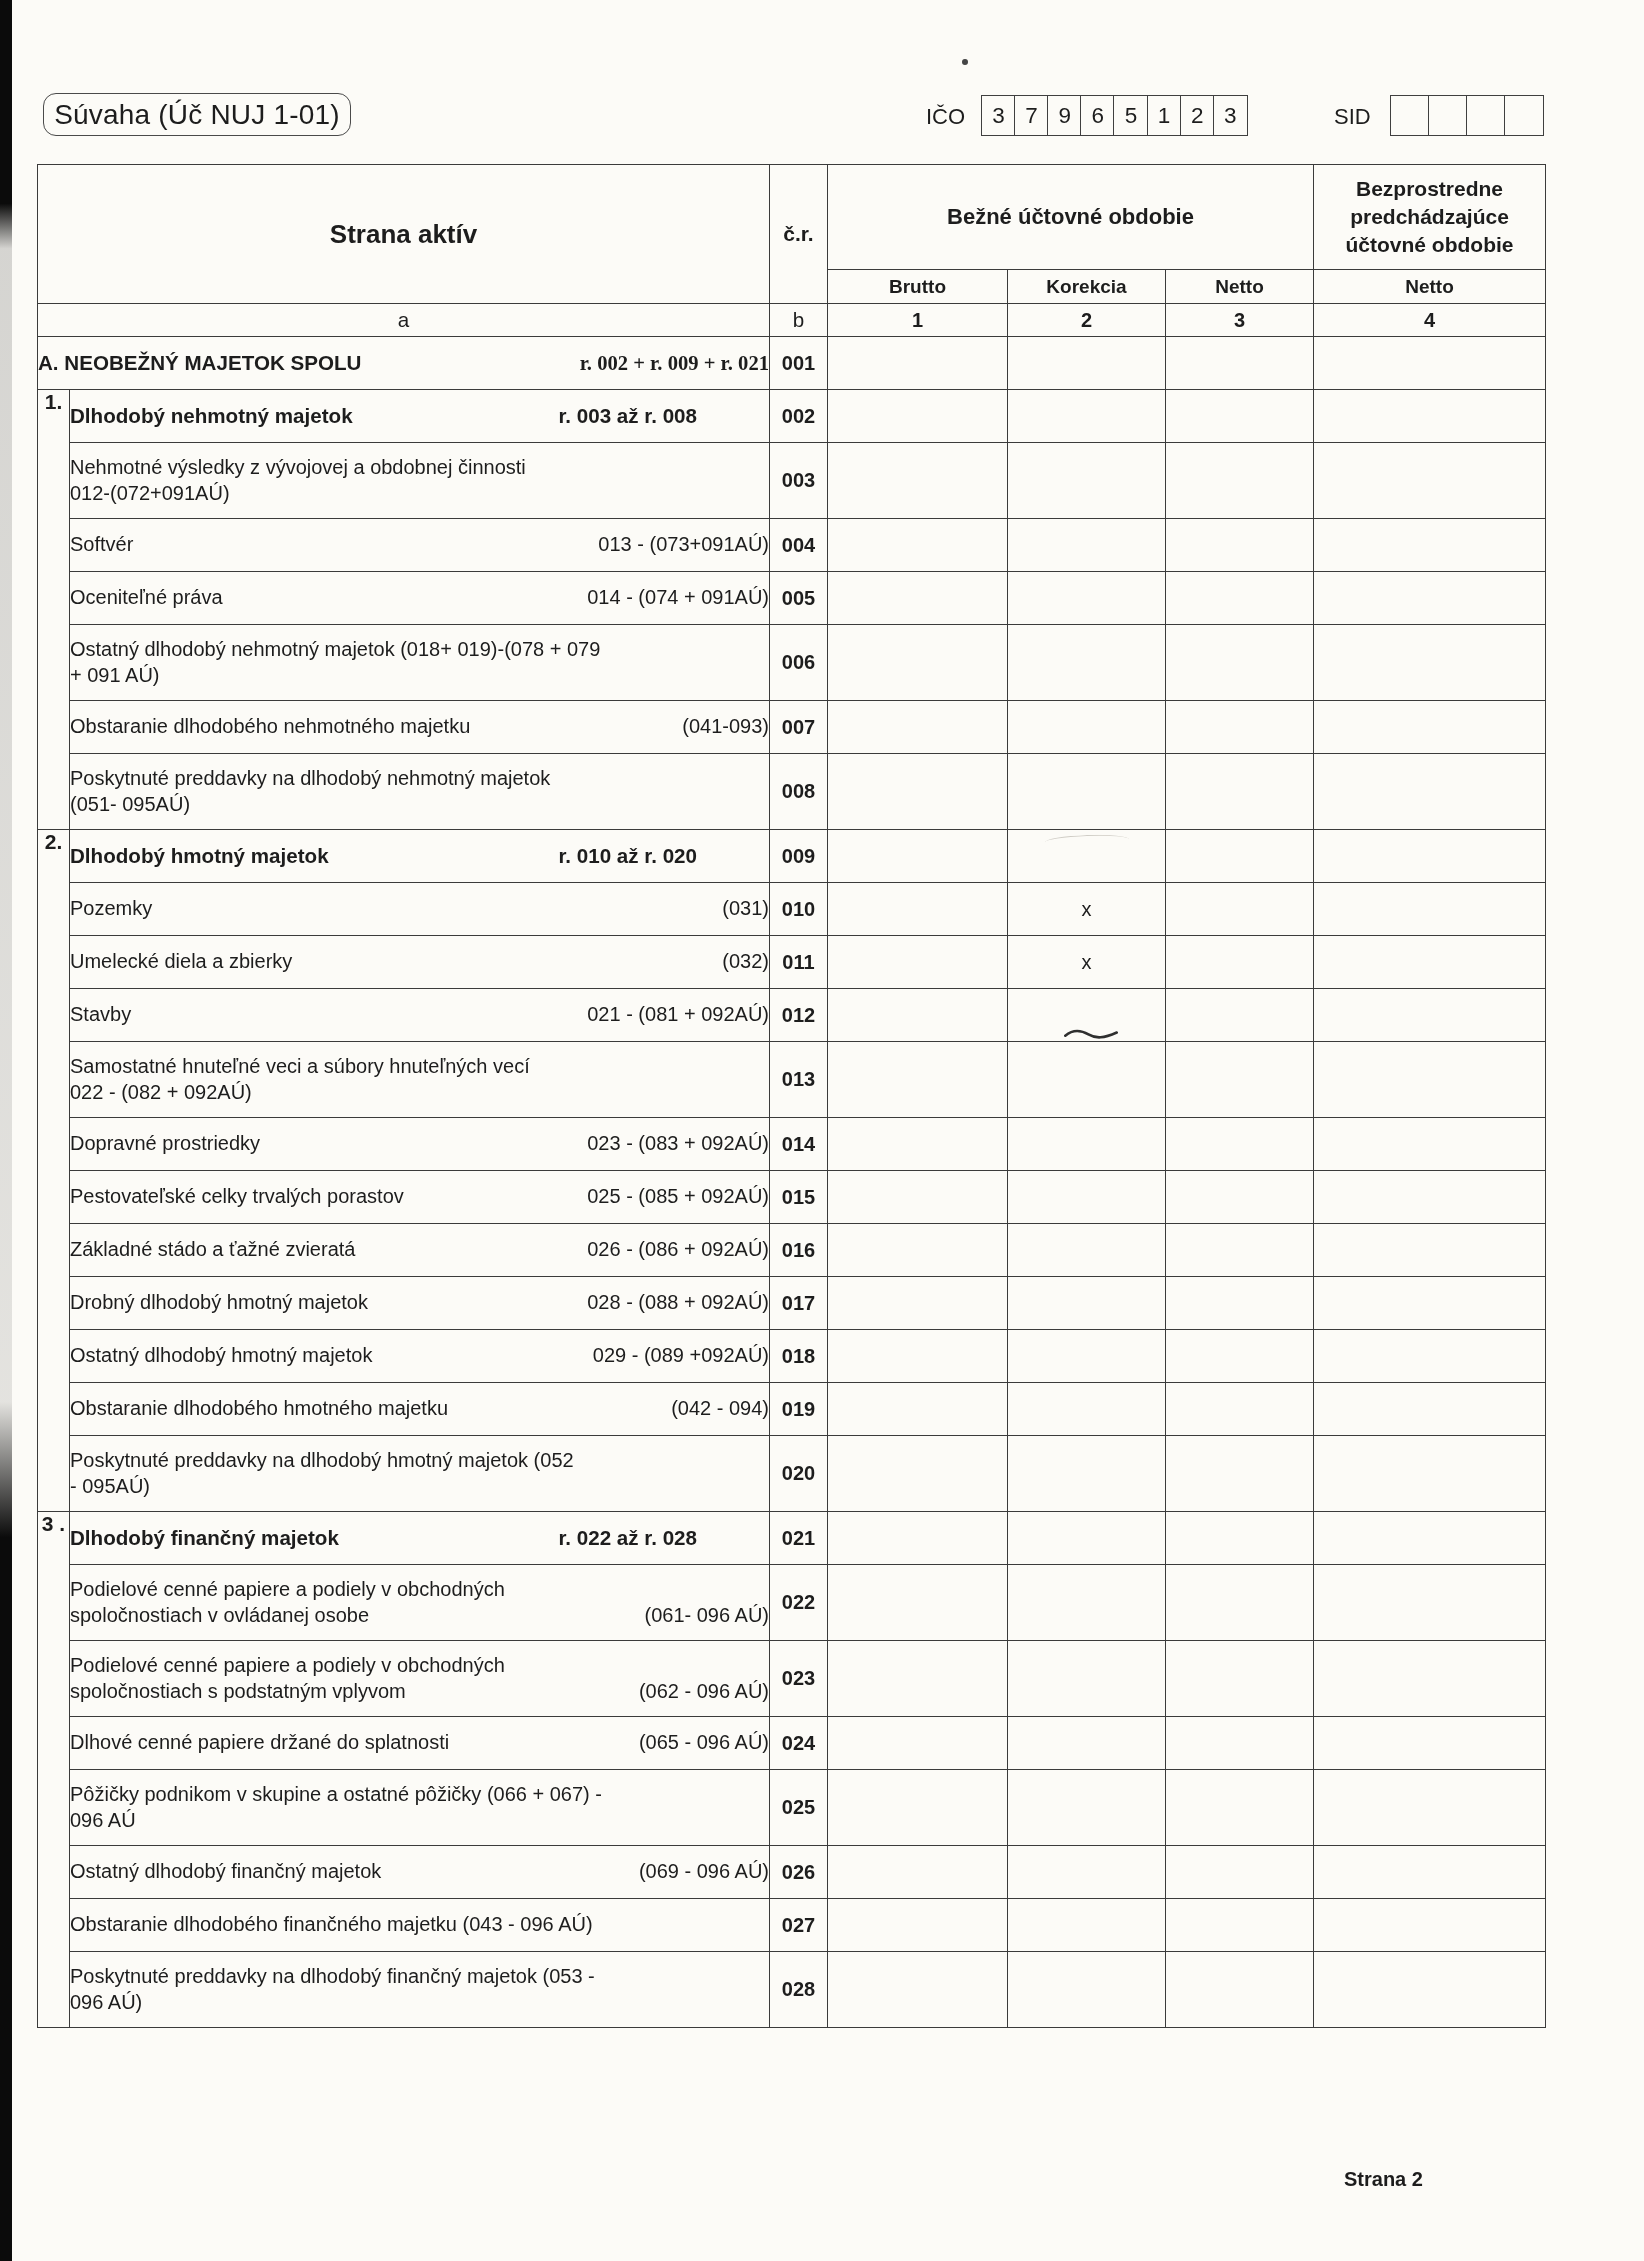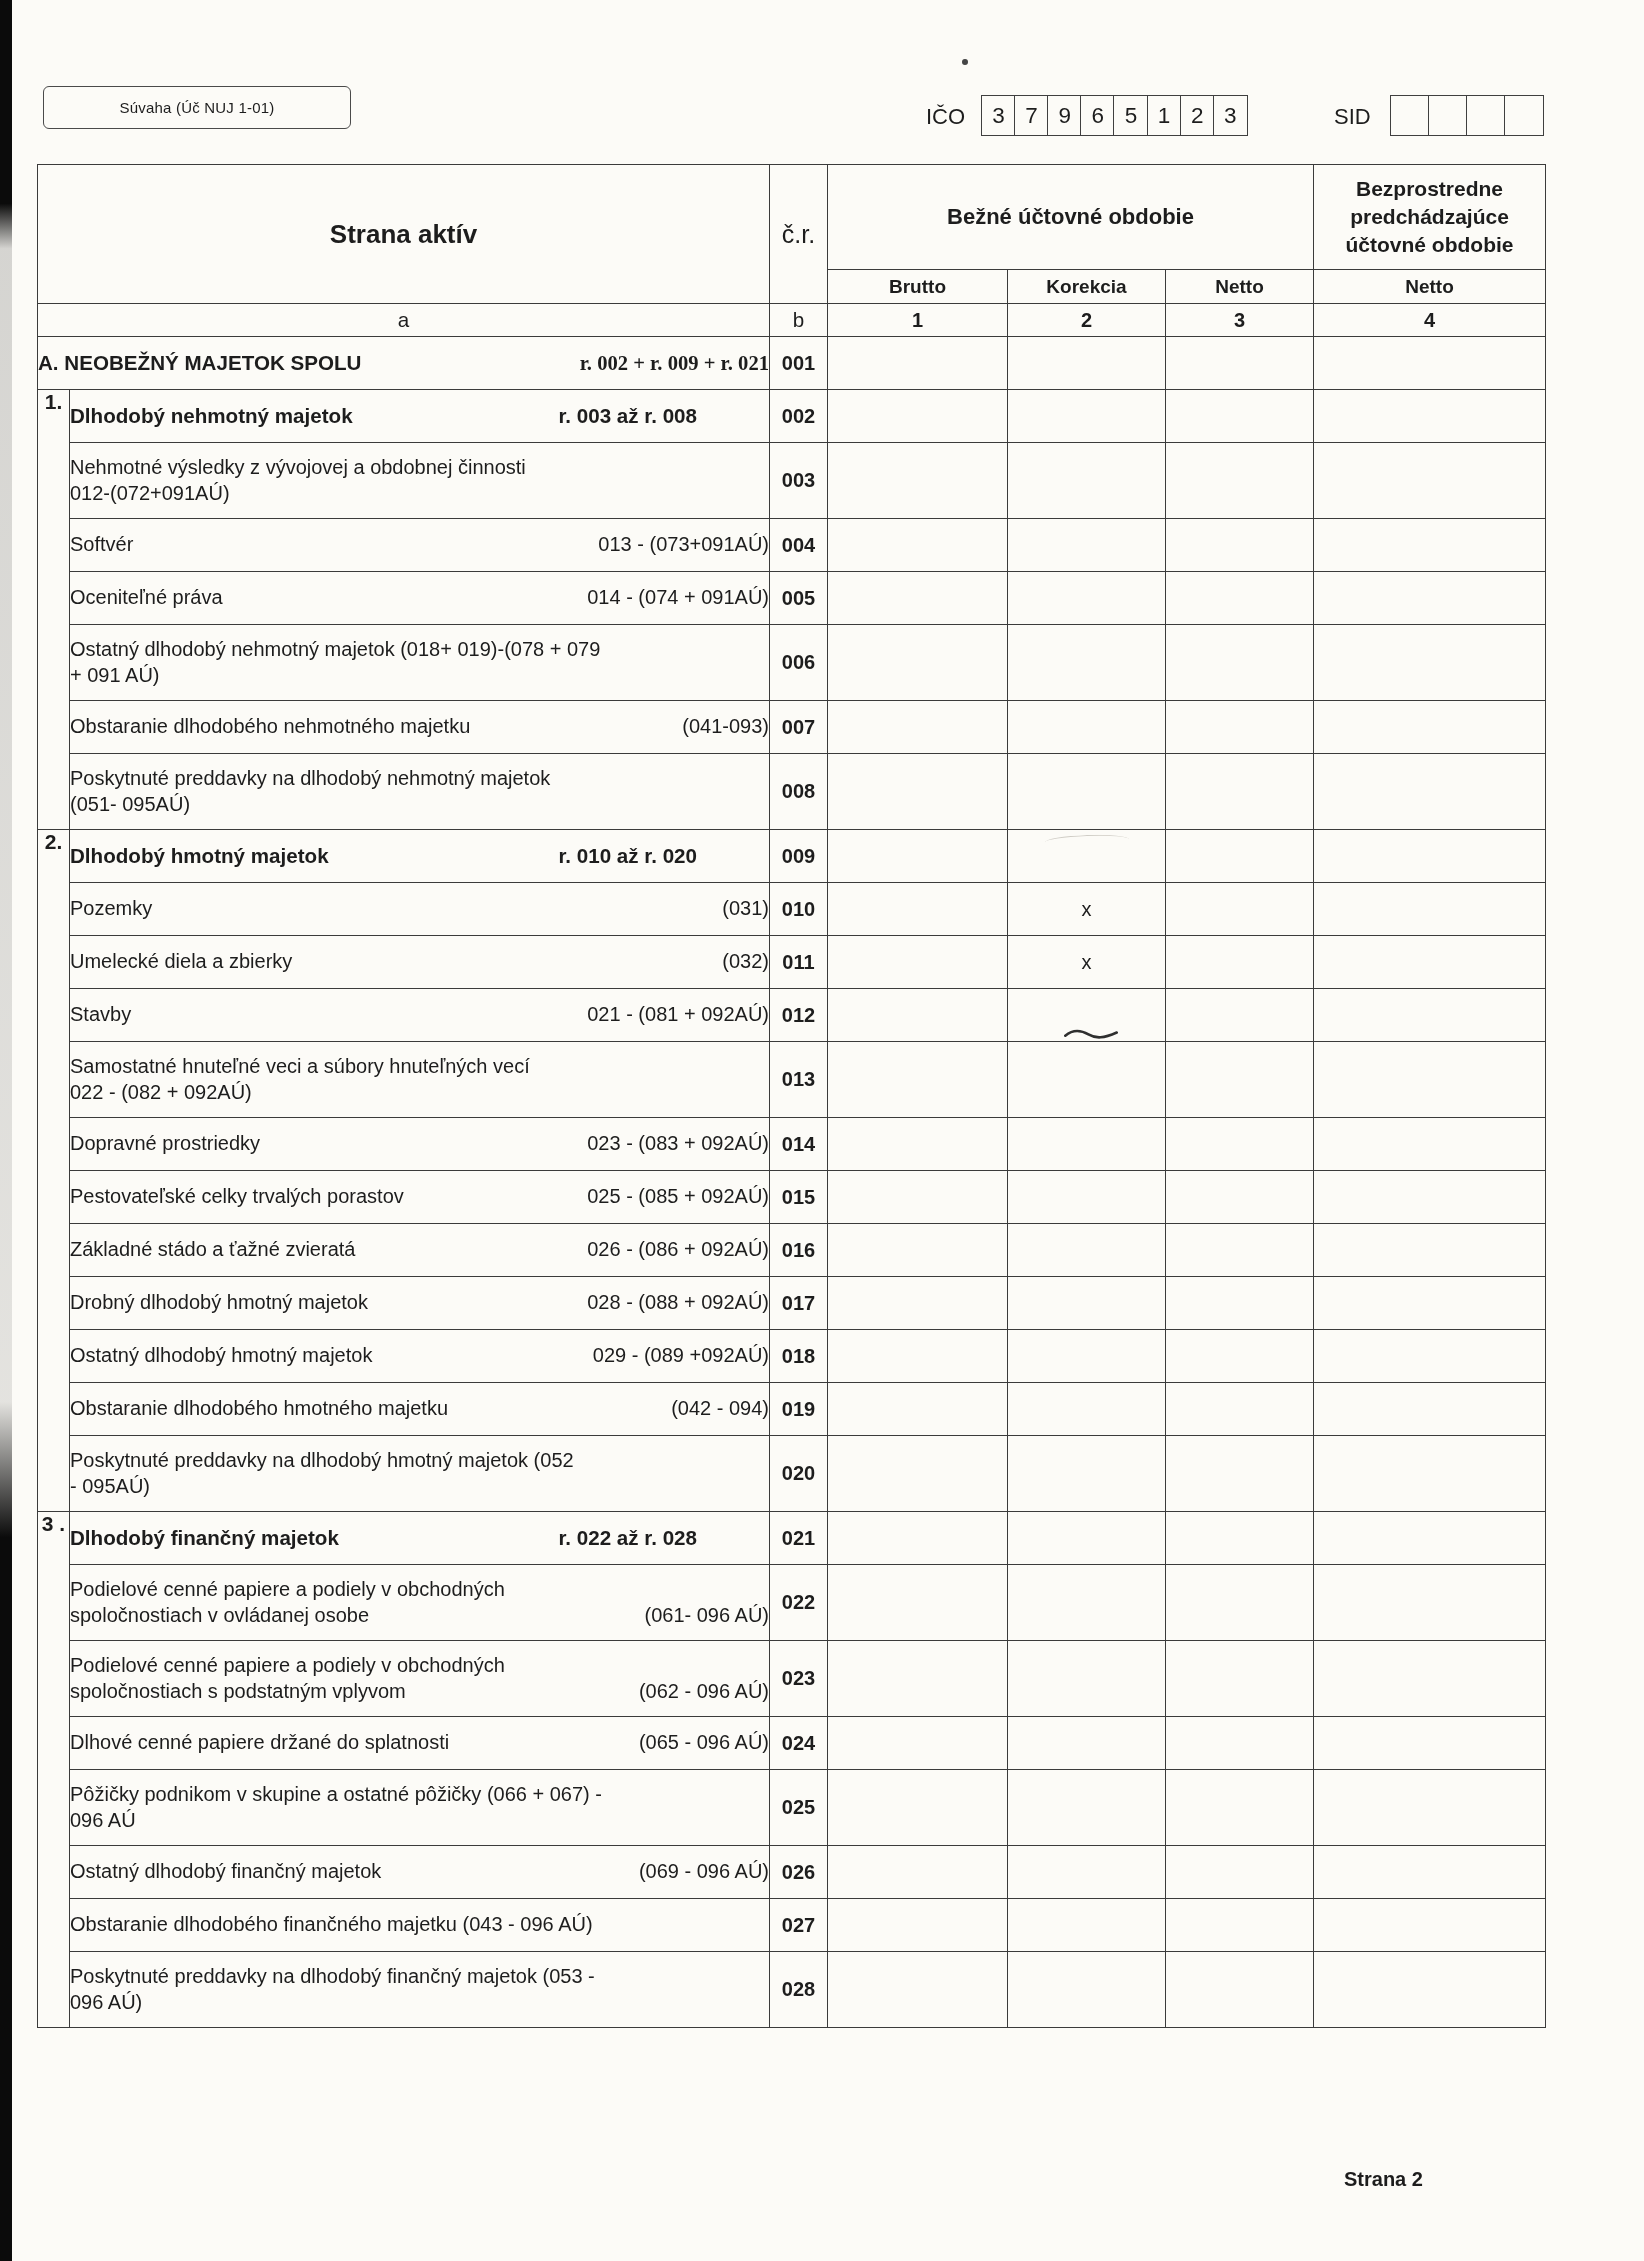--- a/index.html
+++ b/index.html
@@ -21,24 +21,24 @@
       rgba(11,11,11,0.10) 62%,
       #0b0b0b 68%, #0b0b0b 100%);
   }
   .scan-dot { position: absolute; left: 962px; top: 59px; width: 5.8px; height: 5.8px; border-radius: 50%; background: #454545; }
   .scan-arc { position: absolute; left: 1045px; top: 835px; width: 84px; height: 11.6px;
     border-top: 1.9px solid #cfccc5; border-radius: 50%; transform: rotate(-2deg); }
   .scan-squiggle { position: absolute; left: 1064px; top: 1028px; }
 
   
   .title-box {
-    position: absolute; left: 43px; top: 86px; width: 308px; height: 43px;
-    border: 1.9px solid #4a4a4a; border-radius: 6px;
+    position: absolute; left: 43px; top: 93px; width: 308px; height: 43px;
+    border: 1.9px solid #4a4a4a; border-radius: 13px;
     display: flex; align-items: center; justify-content: center;
-    font-size: 15px; letter-spacing: 0.2px; background: #fcfbf7;
+    font-size: 28px; letter-spacing: 0.2px; background: #fcfbf7;
   }
   .id-label { position: absolute; font-size: 22px; }
   #ico-label { left: 926px; top: 104px; }
   #sid-label { left: 1334px; top: 104px; }
   .cells { position: absolute; display: flex; top: 95px; }
   #ico-boxes { left: 981px; }
   #sid-boxes { left: 1390px; }
   .idcell {
     width: 35px; height: 41px; border: 1.9px solid #3f3f3f; margin-left: -1.9px;
     display: flex; align-items: center; justify-content: center;
@@ -49,21 +49,21 @@
 
   
   table.balance {
     position: absolute; left: 37px; top: 164px; width: 1509px;
     border-collapse: collapse; table-layout: fixed;
   }
   table.balance td, table.balance th { border: 1.9px solid #3b3b3b; padding: 0; }
   thead th { font-weight: bold; vertical-align: middle; text-align: center; }
   tr.head1 { height: 105px; }
   th.strana { font-size: 26px; }
-  th.cr { font-weight: normal; font-size: 25px; }
+  th.cr { font-weight: bold; font-size: 21px; }
   th.bezne { font-size: 22px; }
   th.prev { font-size: 21px; line-height: 1.32; padding: 0 19.3px; }
   tr.subhead { height: 34px; }
   tr.subhead th { font-size: 19px; }
   tr.letters { height: 33px; }
   tr.letters td { text-align: center; vertical-align: middle; font-size: 20px; font-weight: bold; }
   tr.letters td.lt { font-weight: normal; font-size: 20.6px; }
 
   tr.row-s { height: 53px; }
   tr.row-d { height: 76px; }

